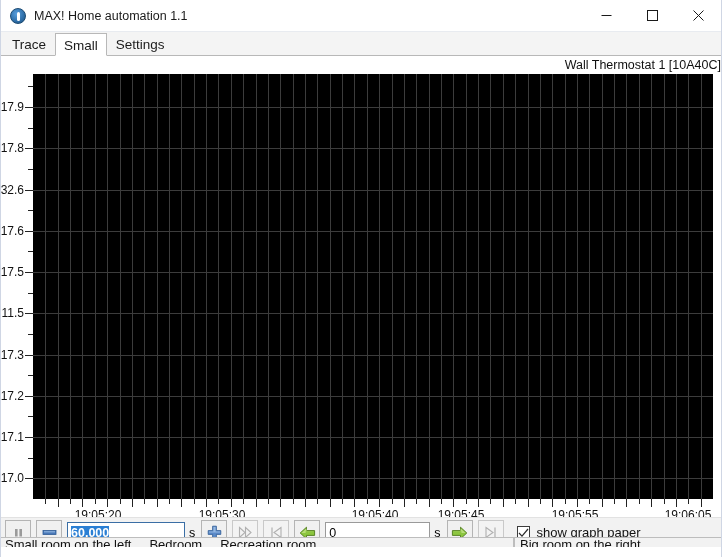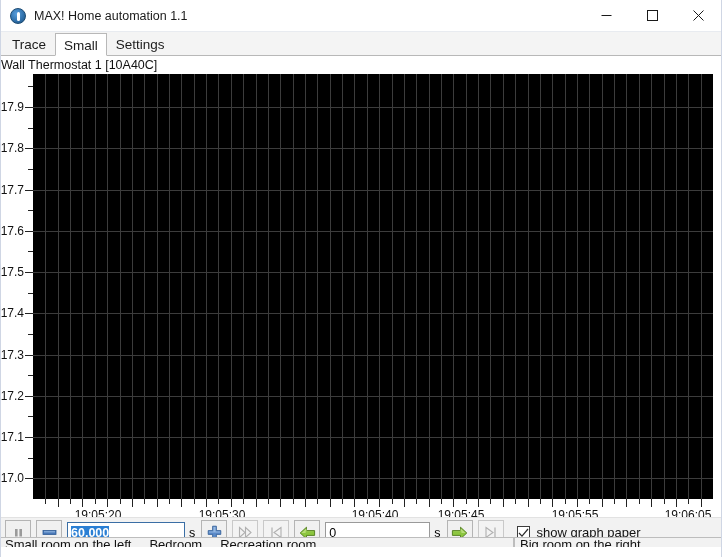--- a/index.html
+++ b/index.html
@@ -114,21 +114,21 @@
     border: 1px solid #b8b8b8;
     border-bottom: 1px solid #ffffff;
     margin-bottom: -1px;
     z-index: 2;
   }
 
   
   #graph-title {
     height: 18px;
     line-height: 18px;
-    text-align: left;
+    text-align: right;
     font-size: 12.5px;
     color: #111;
     background: #ffffff;
   }
 
   
   #plot-wrap {
     position: relative;
     height: 434px;
     background: #ffffff;
@@ -394,30 +394,30 @@
         <div class="ytick-major" style="top: 363px;"></div>
         <div class="ytick-label" style="top: 363px;">17.1</div>
         <div class="ytick-minor" style="top: 342px;"></div>
         <div class="ytick-major" style="top: 322px;"></div>
         <div class="ytick-label" style="top: 322px;">17.2</div>
         <div class="ytick-minor" style="top: 301px;"></div>
         <div class="ytick-major" style="top: 281px;"></div>
         <div class="ytick-label" style="top: 281px;">17.3</div>
         <div class="ytick-minor" style="top: 260px;"></div>
         <div class="ytick-major" style="top: 239px;"></div>
-        <div class="ytick-label" style="top: 239px;">17.4</div>
+        <div class="ytick-label" style="top: 239px;">11.5</div>
         <div class="ytick-minor" style="top: 219px;"></div>
         <div class="ytick-major" style="top: 198px;"></div>
         <div class="ytick-label" style="top: 198px;">17.5</div>
         <div class="ytick-minor" style="top: 177px;"></div>
         <div class="ytick-major" style="top: 157px;"></div>
         <div class="ytick-label" style="top: 157px;">17.6</div>
         <div class="ytick-minor" style="top: 136px;"></div>
         <div class="ytick-major" style="top: 116px;"></div>
-        <div class="ytick-label" style="top: 116px;">17.7</div>
+        <div class="ytick-label" style="top: 116px;">32.6</div>
         <div class="ytick-minor" style="top: 95px;"></div>
         <div class="ytick-major" style="top: 74px;"></div>
         <div class="ytick-label" style="top: 74px;">17.8</div>
         <div class="ytick-minor" style="top: 54px;"></div>
         <div class="ytick-major" style="top: 33px;"></div>
         <div class="ytick-label" style="top: 33px;">17.9</div>
         <div class="ytick-minor" style="top: 12px;"></div>
       </div>
 
     <div id="canvas">

